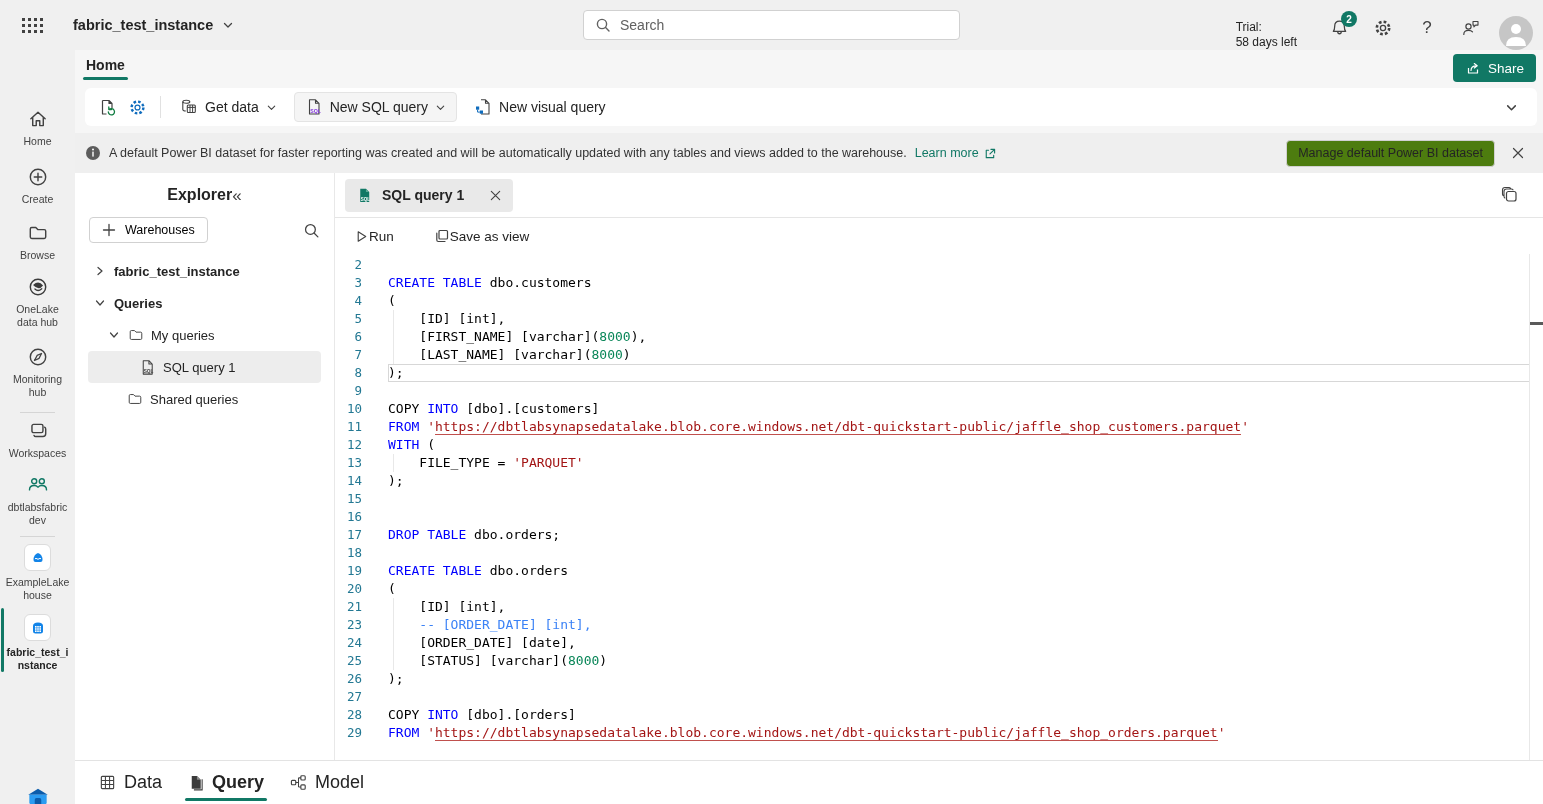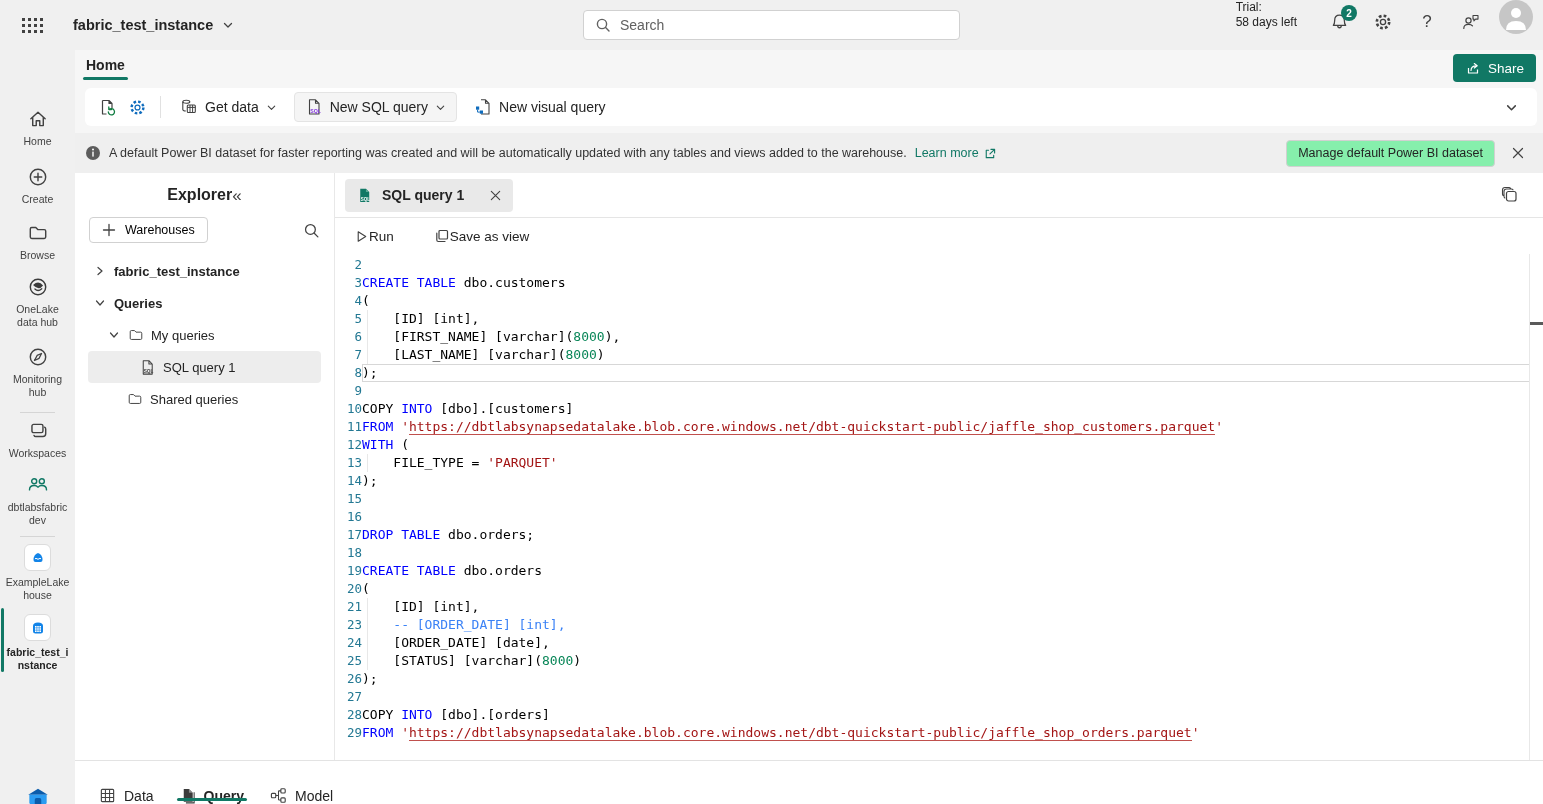--- a/index.html
+++ b/index.html
@@ -7,21 +7,21 @@
   body{position:relative;overflow:hidden;background:#fff;font-family:"Liberation Sans",sans-serif;color:#242424;font-size:14px}
   svg{display:block}
 
   
   .topbar{position:absolute;left:0;top:0;width:1543px;height:50px;background:#f0f0f0;display:flex;align-items:center;z-index:5}
   .waffle{margin-left:22px;display:grid;grid-template-columns:repeat(4,3px);grid-auto-rows:3px;gap:3px;cursor:pointer}
   .waffle i{width:3px;height:3px;background:#424242}
   .ws-title{margin-left:30px;font-size:14.5px;font-weight:600;display:flex;align-items:center;gap:9px;cursor:pointer}
   .searchbox{position:absolute;left:583px;top:10px;width:377px;height:30px;background:#fff;border:1px solid #d1d1d1;border-radius:4px;display:flex;align-items:center;gap:9px;padding-left:11px}
   .search-ph{color:#616161}
-  .top-right{position:absolute;right:0;top:0;height:50px;display:flex;align-items:flex-start;padding-right:10px}
+  .top-right{position:absolute;right:0;top:0;height:50px;display:flex;align-items:flex-end;padding-right:10px}
   .trial{font-size:12px;line-height:15px;margin-right:20px}
   .tr-icon{width:44px;height:44px;display:flex;align-items:center;justify-content:center;border-radius:4px;cursor:pointer;position:relative}
   .badge{position:absolute;top:5px;right:4px;min-width:16px;height:16px;border-radius:8px;background:#117865;color:#fff;font-size:10px;font-weight:700;display:flex;align-items:center;justify-content:center;padding:0 4px}
   .qmark{font-size:17px;color:#424242}
   .avatar{width:34px;height:34px;border-radius:50%;background:#c6c6c6;margin-left:6px;overflow:hidden;display:flex;align-items:flex-end;justify-content:center;cursor:pointer}
 
   
   .rail{position:absolute;left:0;top:50px;width:75px;height:754px;background:#f0f0f0;z-index:4}
   .rail-item{position:absolute;left:0;width:75px;display:flex;flex-direction:column;align-items:center;gap:5px;cursor:pointer}
   .rail-item .lbl{font-size:10.5px;line-height:13px;color:#424242;text-align:center;width:64px;overflow-wrap:anywhere}
@@ -40,21 +40,21 @@
   .icon-btn{width:30px;height:30px;display:flex;align-items:center;justify-content:center;border-radius:4px;cursor:pointer}
   .tool-div{width:1px;height:22px;background:#e1e1e1;margin:0 8px}
   .tool-btn{display:flex;align-items:center;gap:7px;height:30px;padding:0 10px;border-radius:4px;font-size:14px;cursor:pointer;border:1px solid transparent}
   .tool-btn.hl{background:#f5f5f5;border-color:#e4e4e4;margin:0 6px}
   .strip-chev{margin-left:auto;margin-right:12px;cursor:pointer}
 
   
   .banner{position:absolute;left:75px;top:133px;right:0;height:40px;background:#efefef;display:flex;align-items:center;gap:8px;padding:0 10px;font-size:12.5px;color:#333}
   .learn{color:#117865;text-decoration:none;display:flex;align-items:center;gap:4px;cursor:pointer}
   .b-space{flex:1}
-  .manage-btn{height:27px;background:#86efac;border:1px solid #d1d1d1;border-radius:4px;padding:0 11px;font-size:12.5px;font-family:inherit;color:#242424;cursor:pointer;white-space:nowrap}
+  .manage-btn{height:27px;background:#4d7c0f;border:1px solid #d1d1d1;border-radius:4px;padding:0 11px;font-size:12.5px;font-family:inherit;color:#242424;cursor:pointer;white-space:nowrap}
   .b-x{width:30px;height:30px;display:flex;align-items:center;justify-content:center;cursor:pointer}
 
   
   .explorer{position:absolute;left:75px;top:173px;width:260px;bottom:44px;background:#fff;border-right:1px solid #e8e8e8}
   .exp-head{display:flex;align-items:center;justify-content:center;padding:13px 16px 0 16px}
   .exp-title{font-size:16px;font-weight:700}
   .collapse{font-size:17px;color:#424242;cursor:pointer;line-height:1}
   .wh-row{display:flex;align-items:center;justify-content:space-between;padding:13px 14px 0 14px}
   .wh-btn{display:flex;align-items:center;gap:9px;height:26px;border:1px solid #d1d1d1;background:#fff;border-radius:4px;padding:0 12px;font-size:12.5px;font-family:inherit;cursor:pointer}
   .tree{margin-top:12px}
@@ -69,31 +69,31 @@
   .qtab{height:33px;background:#e9e9e9;border-radius:4px;display:flex;align-items:center;gap:9px;padding:0 11px;font-size:14px;font-weight:600;cursor:pointer}
   .qtab .x{margin-left:16px;display:flex;cursor:pointer}
   .panes{margin-left:auto;margin-right:14px;cursor:pointer}
   .runbar{height:36px;display:flex;align-items:center;gap:28px;padding-left:13px;font-size:13.5px}
   .cmd{display:flex;align-items:center;cursor:pointer;padding:4px 6px;border-radius:4px}
 
   
   .editor{position:absolute;left:0;top:81px;right:0;bottom:0;overflow:hidden;font-family:"DejaVu Sans Mono",monospace;font-size:13px;line-height:18px;padding-top:2px;cursor:text}
   .cl{display:flex;height:18px;white-space:pre}
   .ln{flex:none;width:27px;text-align:right;color:#237893;font-size:12.5px}
-  .cw{flex:1;margin-right:13px;position:relative;color:#000}
+  .cw{flex:1;margin-left:26px;margin-right:13px;position:relative;color:#000}
   .cl.cur .cw{box-shadow:inset 0 0 0 1px #d7d7d7}
   .cw.g::before{content:"";position:absolute;left:5px;top:0;bottom:0;border-left:1px solid #e8e8e8}
   .tk-k{color:#0000ff}.tk-p{color:#000}.tk-n{color:#098658}.tk-s{color:#a31515}.tk-c{color:#3b82f6}
   .tk-u{color:#a31515;border-bottom:1px solid #c0504d}
   .ruler{position:absolute;right:13px;top:81px;bottom:0;width:1px;background:#e8e8e8}
   .marker{position:absolute;right:0;top:149px;width:13px;height:3px;background:#5a5a5a}
 
   
   .bottombar{position:absolute;left:75px;right:0;bottom:0;height:44px;background:#fff;border-top:1px solid #e3e3e3;display:flex;align-items:stretch;gap:26px;padding-left:24px}
-  .btab{display:flex;align-items:flex-end;gap:8px;font-size:14px;position:relative;cursor:pointer}
+  .btab{display:flex;align-items:center;gap:8px;font-size:18px;position:relative;cursor:pointer}
   .btab.sel{font-weight:700}
   .btab.sel::after{content:"";position:absolute;left:-3px;right:-3px;bottom:3px;height:3px;border-radius:2px;background:#117865}
 </style>
 </head>
 <body>
 
 <div class="topbar">
   <div class="waffle">
       <i></i>
       <i></i>

